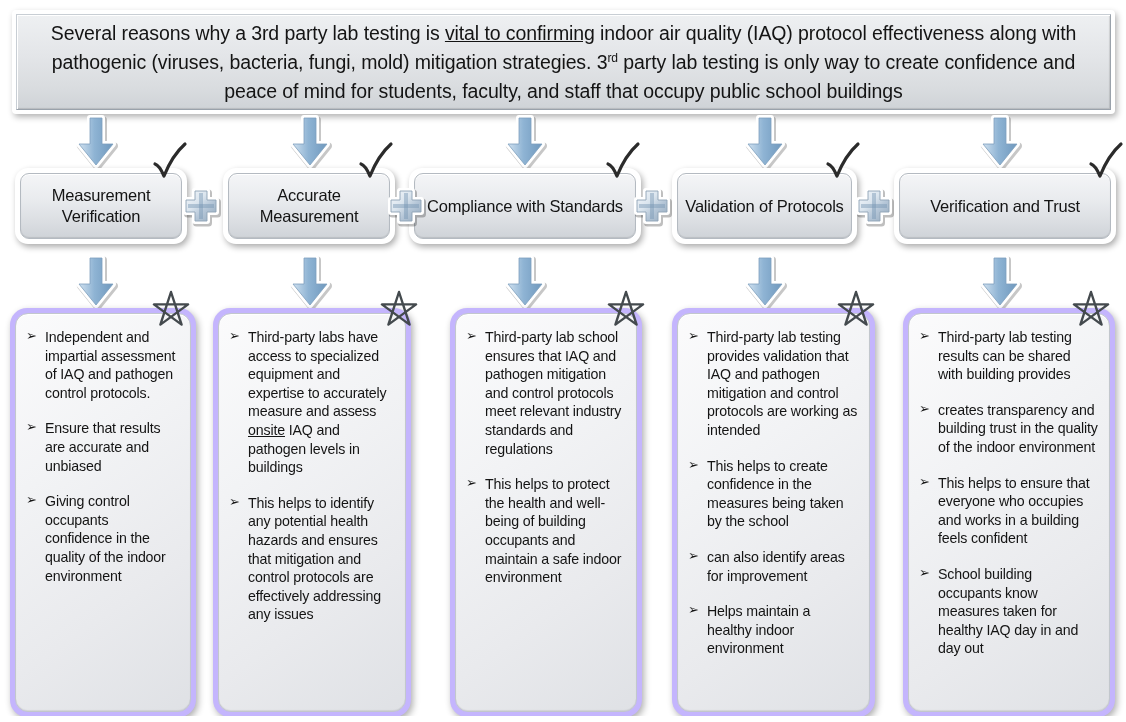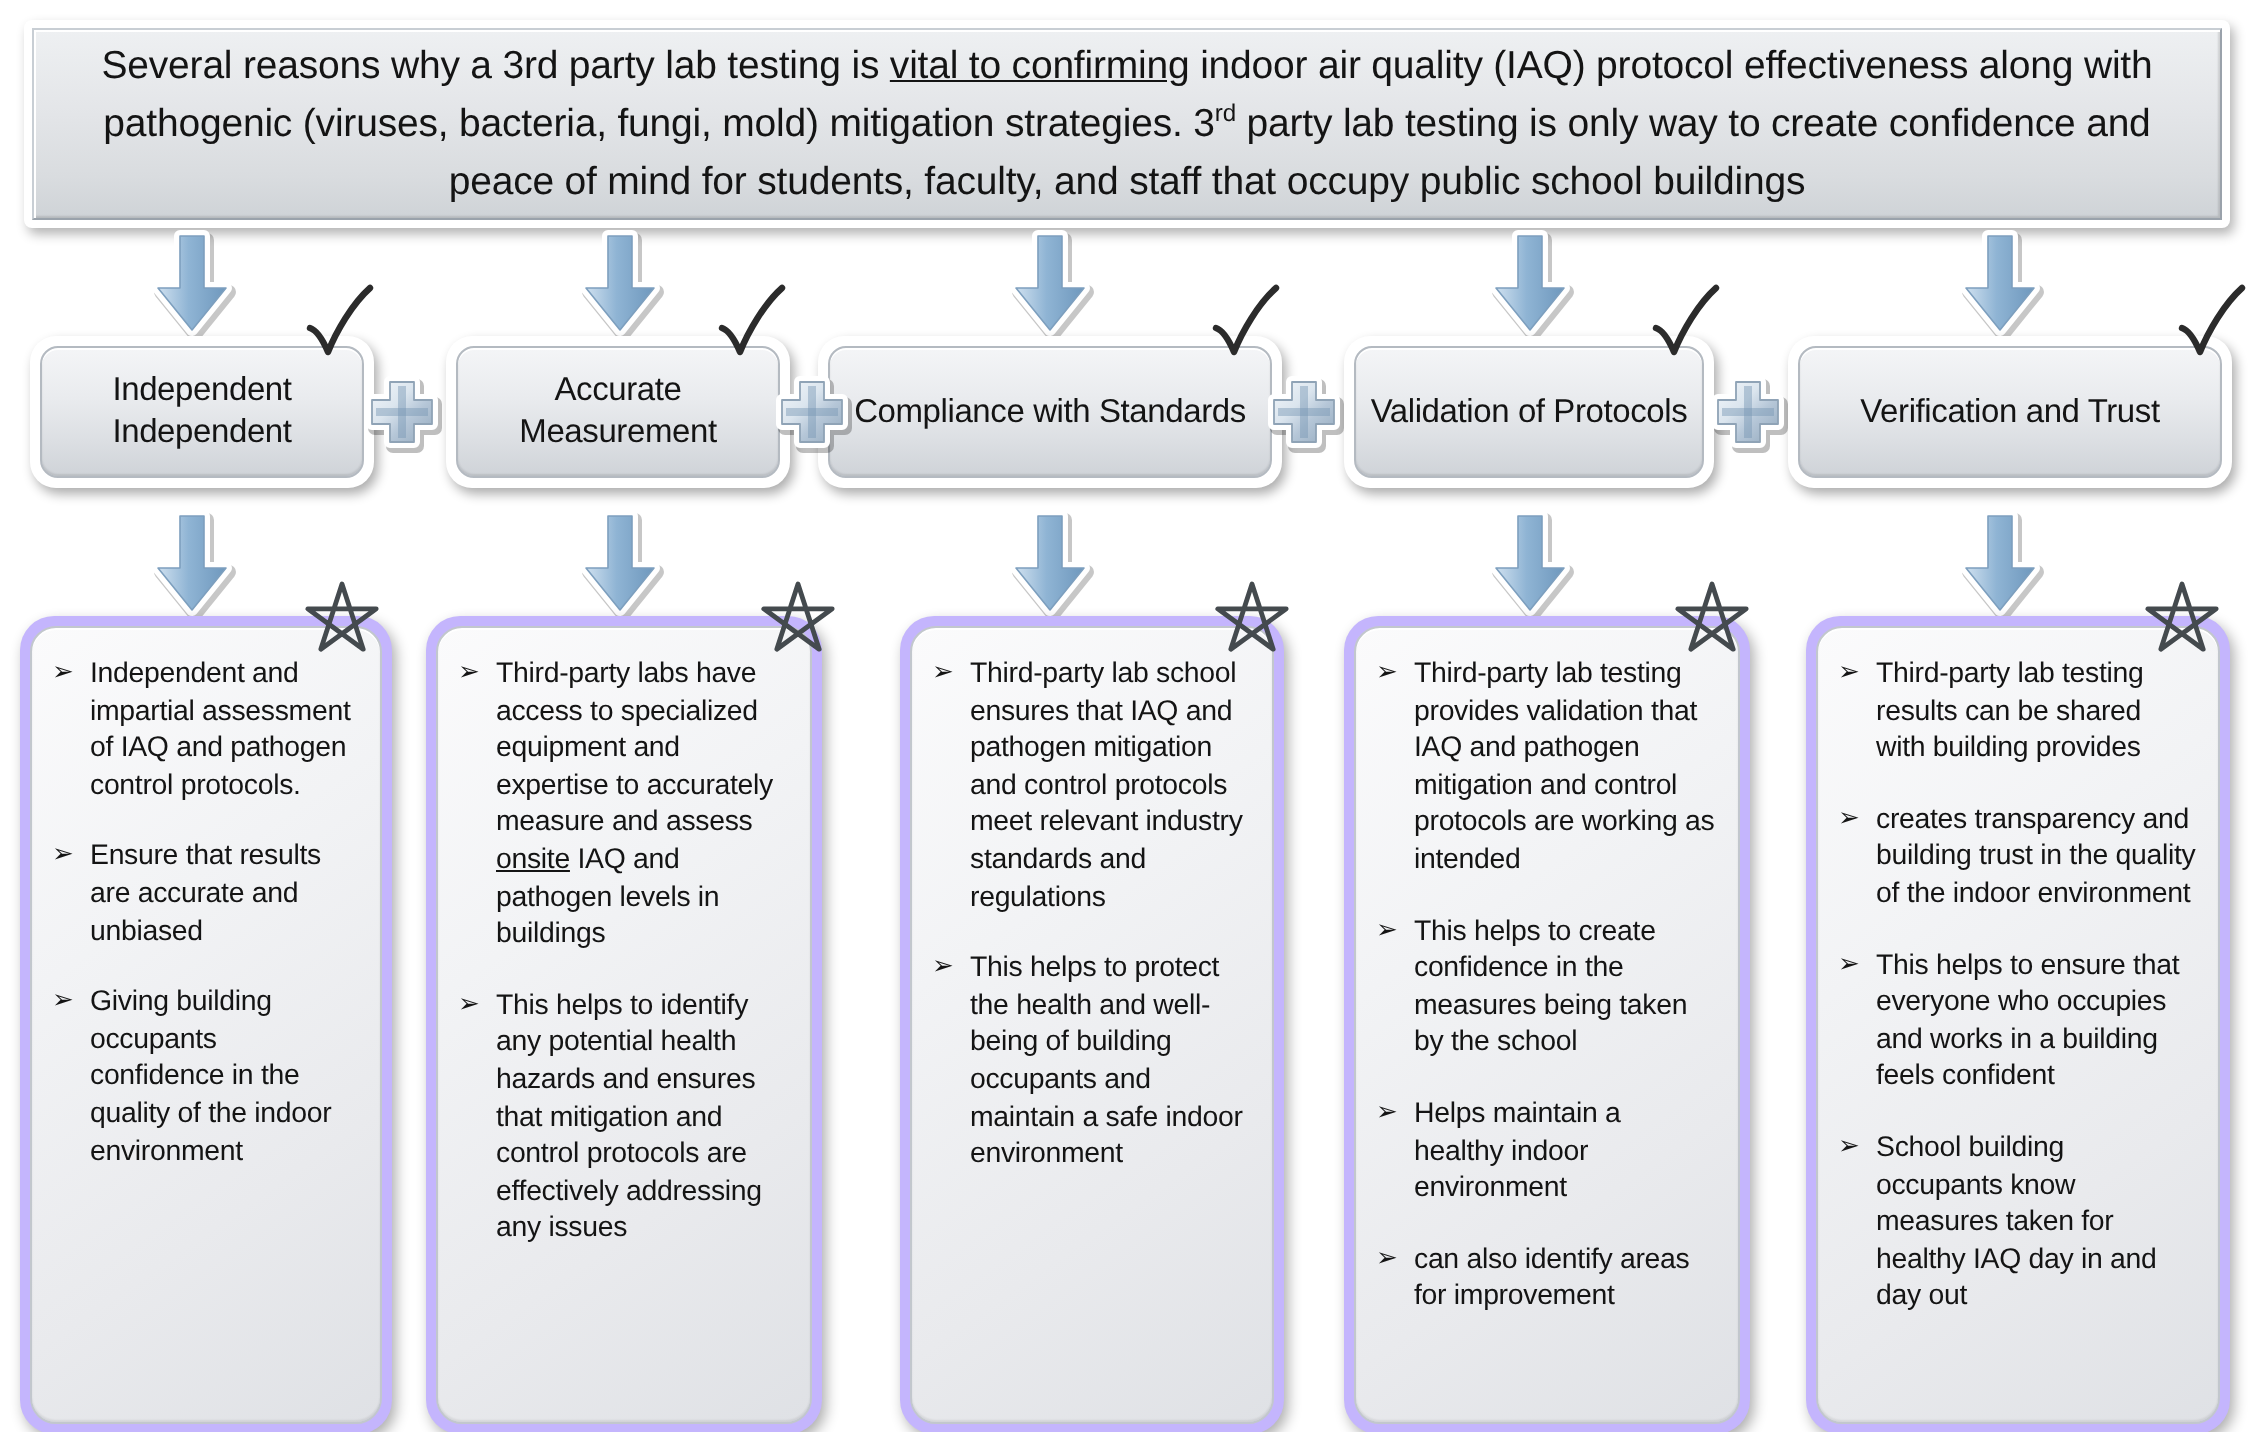--- a/index.html
+++ b/index.html
@@ -247,21 +247,21 @@
           </linearGradient>
         </defs>
         <path d="M 15 0 L 27 0 L 27 26 L 38 26 L 21 47 L 4 26 L 15 26 Z" fill="none" stroke="rgba(0,0,0,0.22)" stroke-width="7" stroke-linejoin="round" transform="translate(1.5,2)"></path>
         <path d="M 15 0 L 27 0 L 27 26 L 38 26 L 21 47 L 4 26 L 15 26 Z" fill="none" stroke="#ffffff" stroke-width="6" stroke-linejoin="round"></path>
         <path d="M 15 0 L 27 0 L 27 26 L 38 26 L 21 47 L 4 26 L 15 26 Z" fill="url(#ag4)" stroke="#7d9fbe" stroke-width="0.8" stroke-linejoin="round"></path>
       </svg>
     </div>
 
   <div class="cap-box" style="left:15px; top:168px; width:172px;">
     <div class="cap-inner">
-      <div class="cap-label">Independent Independent</div>
+      <div class="cap-label">Measurement Verification</div>
     </div>
   </div>
   <div class="cap-box" style="left:223px; top:168px; width:172px;">
     <div class="cap-inner">
       <div class="cap-label">Accurate Measurement</div>
     </div>
   </div>
   <div class="cap-box" style="left:409px; top:168px; width:232px;">
     <div class="cap-inner">
       <div class="cap-label">Compliance with Standards</div>
@@ -442,21 +442,21 @@
         <path d="M 15 0 L 27 0 L 27 26 L 38 26 L 21 47 L 4 26 L 15 26 Z" fill="none" stroke="#ffffff" stroke-width="6" stroke-linejoin="round"></path>
         <path d="M 15 0 L 27 0 L 27 26 L 38 26 L 21 47 L 4 26 L 15 26 Z" fill="url(#ag9)" stroke="#7d9fbe" stroke-width="0.8" stroke-linejoin="round"></path>
       </svg>
     </div>
 
   <div class="detail-box" style="left:10px; width:186px;">
     <div class="detail-inner">
       <ul class="bullets">
           <li>Independent and impartial assessment of IAQ and pathogen control protocols.</li>
           <li>Ensure that results are accurate and unbiased</li>
-          <li>Giving building occupants confidence in the quality of the indoor environment</li>
+          <li>Giving control occupants confidence in the quality of the indoor environment</li>
         </ul>
     </div>
   </div>
   <div class="detail-box" style="left:213px; width:198px;">
     <div class="detail-inner">
       <ul class="bullets">
           <li>Third-party labs have access to specialized equipment and expertise to accurately measure and assess <span class="u-word">onsite</span> IAQ and pathogen levels in buildings</li>
           <li>This helps to identify any potential health hazards and ensures that mitigation and control protocols are effectively addressing any issues</li>
         </ul>
     </div>
@@ -467,22 +467,22 @@
           <li>Third-party lab school ensures that IAQ and pathogen mitigation and control protocols meet relevant industry standards and regulations</li>
           <li>This helps to protect the health and well-being of building occupants and maintain a safe indoor environment</li>
         </ul>
     </div>
   </div>
   <div class="detail-box" style="left:672px; width:203px;">
     <div class="detail-inner">
       <ul class="bullets">
           <li>Third-party lab testing provides validation that IAQ and pathogen mitigation and control protocols are working as intended</li>
           <li>This helps to create confidence in the measures being taken by the school</li>
+          <li>can also identify areas for improvement</li>
           <li>Helps maintain a healthy indoor environment</li>
-          <li>can also identify areas for improvement</li>
         </ul>
     </div>
   </div>
   <div class="detail-box" style="left:903px; width:212px;">
     <div class="detail-inner">
       <ul class="bullets">
           <li>Third-party lab testing results can be shared with building provides</li>
           <li>creates transparency and building trust in the quality of the indoor environment</li>
           <li>This helps to ensure that everyone who occupies and works in a building feels confident</li>
           <li>School building occupants know measures taken for healthy IAQ day in and day out</li>

